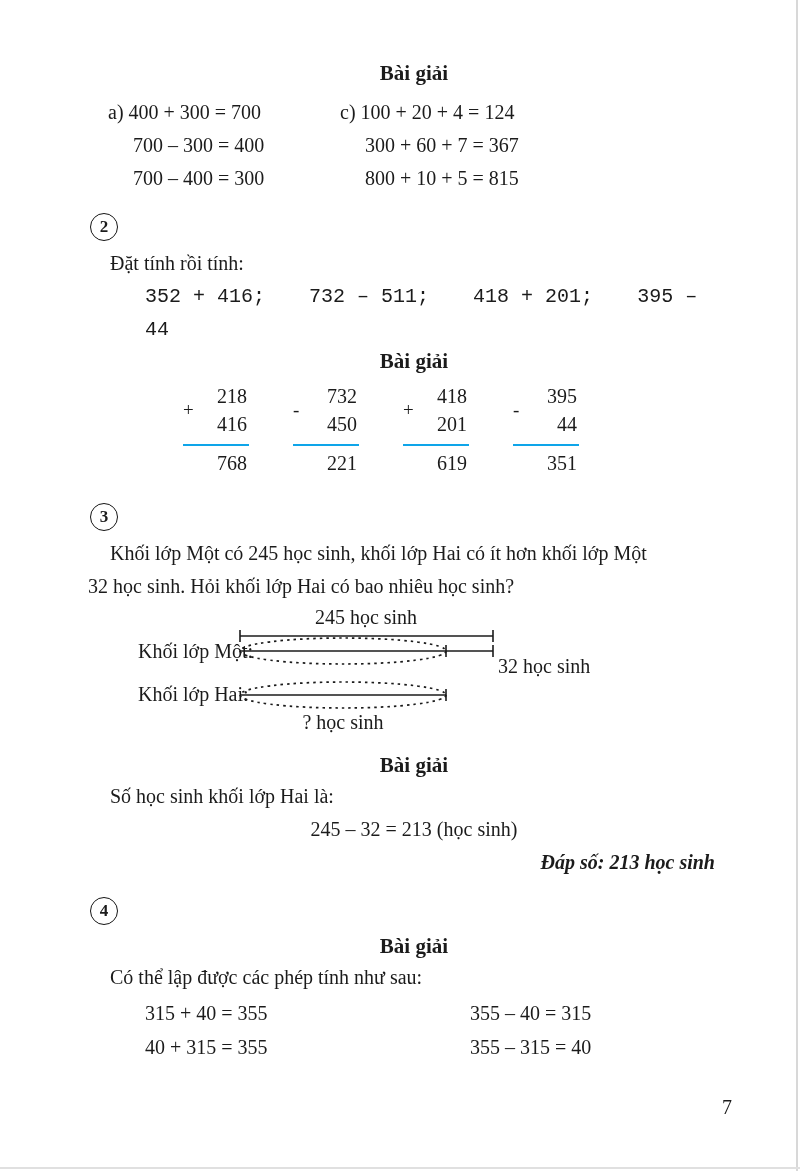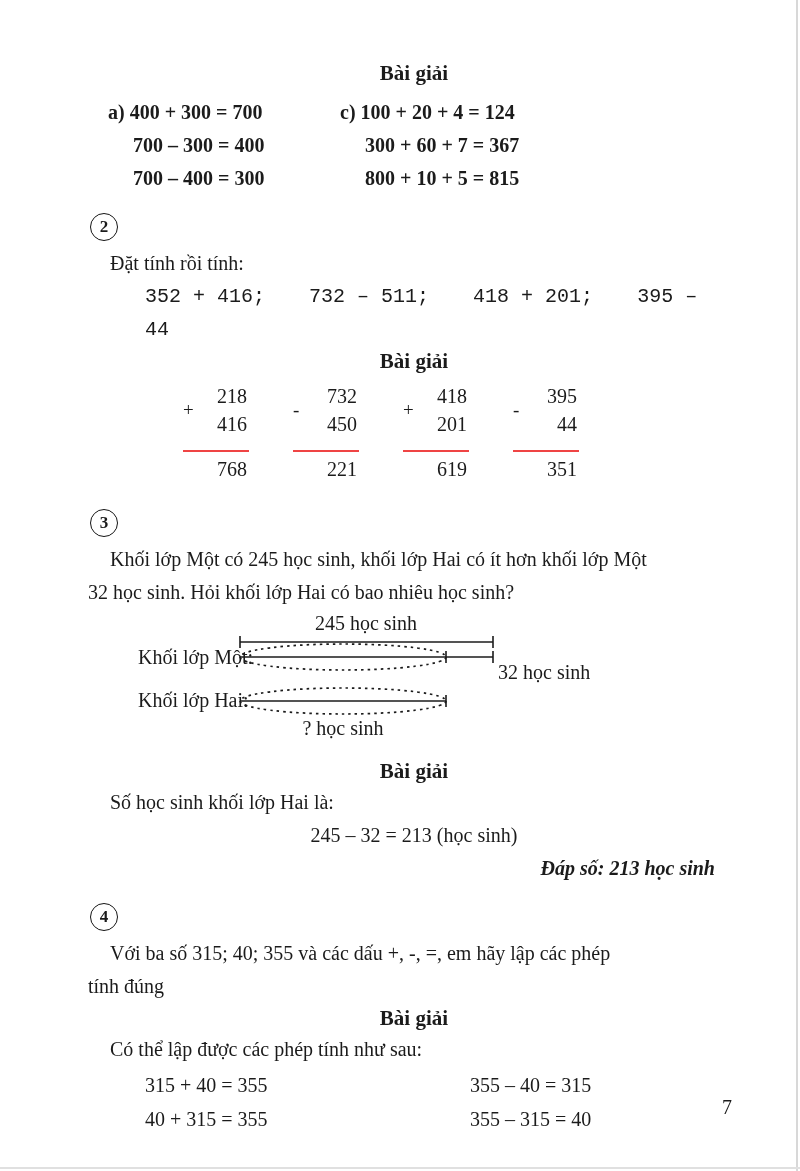--- a/index.html
+++ b/index.html
@@ -13,21 +13,21 @@
     font-size:20px; color:#1b1b1b;
     overflow:hidden;
   }
   .scan-edge-right { position:absolute; top:0; right:2px; width:2px; height:100%; background:#d8d8d8; }
   .scan-edge-bottom { position:absolute; left:0; bottom:2px; width:100%; height:2px; background:#e0e0e0; }
   .content { padding:58px 60px 0 88px; }
 
   .solution-title { text-align:center; font-weight:bold; font-size:21px; line-height:30px; }
 
   
-  .eq-columns { display:flex; margin-top:8px;font-weight:bold; }
+  .eq-columns { display:flex; margin-top:8px; }
   .eq-col { line-height:33px; white-space:nowrap; }
   .eq-col.a { width:252px; padding-left:20px; }
   .eq-col.b { width:195px; }
   .eq-col .cont { text-indent:25px; }
 
   .circled {
     width:28px; height:28px;
     border:1.7px solid #151515; border-radius:50%;
     display:flex; align-items:center; justify-content:center;
     font-weight:bold; font-size:17px;
@@ -37,21 +37,21 @@
 
   .indented { text-indent:22px; line-height:33px; }
   .expr-line { margin-left:57px; line-height:33px;font-family:Liberation Mono, monospace; }
   .expr-line span { margin-right:32px; }
 
   
   .vcalc-row { display:flex; margin:6px 0 0 95px; gap:44px; }
   .vcalc { position:relative; width:66px; }
   .vcalc .op { position:absolute; left:0; top:17px; font-size:19px; }
   .vcalc .num { text-align:right; line-height:28px; padding-right:2px; }
-  .vcalc .operand2 { border-bottom:2px solid #ef4444; padding-bottom:12px; }
+  .vcalc .operand2 { border-bottom:2px solid #0ea5e9; padding-bottom:6px; }
   .vcalc .result { padding-top:3px; line-height:28px; }
 
   .para { line-height:33px; margin-top:2px; }
   .para .first { text-indent:22px; }
 
   
   .diagram-wrap { margin:6px 0 0 50px; }
   .dline { stroke:#1b1b1b; stroke-width:1.6; }
   .dellipse { fill:none; stroke:#1b1b1b; stroke-width:1.7; stroke-dasharray:2.5 4; }
   .dtext { font-family:"Liberation Serif", serif; font-size:20px; fill:#1b1b1b; }
@@ -154,24 +154,20 @@
         <text class="dtext" x="205" y="120" text-anchor="middle">? học sinh</text>
       </svg>
     </div>
 
     <div class="solution-title" style="margin-top:8px;">Bài giải</div>
     <div class="indented">Số học sinh khối lớp Hai là:</div>
     <div class="centered-line">245 – 32 = 213 (học sinh)</div>
     <div class="answer-line">Đáp số: 213 học sinh</div>
 
     <div class="circled">4</div>
-    <div class="para">
-      <div class="first">Với ba số 315; 40; 355 và các dấu +, -, =, em hãy lập các phép</div>
-      <div>tính đúng</div>
-    </div>
     <div class="solution-title">Bài giải</div>
     <div class="indented">Có thể lập được các phép tính như sau:</div>
     <div class="eq-grid">
       <div class="row">
         <span class="left">315 + 40 = 355</span>
         <span>355 – 40 = 315</span>
       </div>
       <div class="row">
         <span class="left">40 + 315 = 355</span>
         <span>355 – 315 = 40</span>

